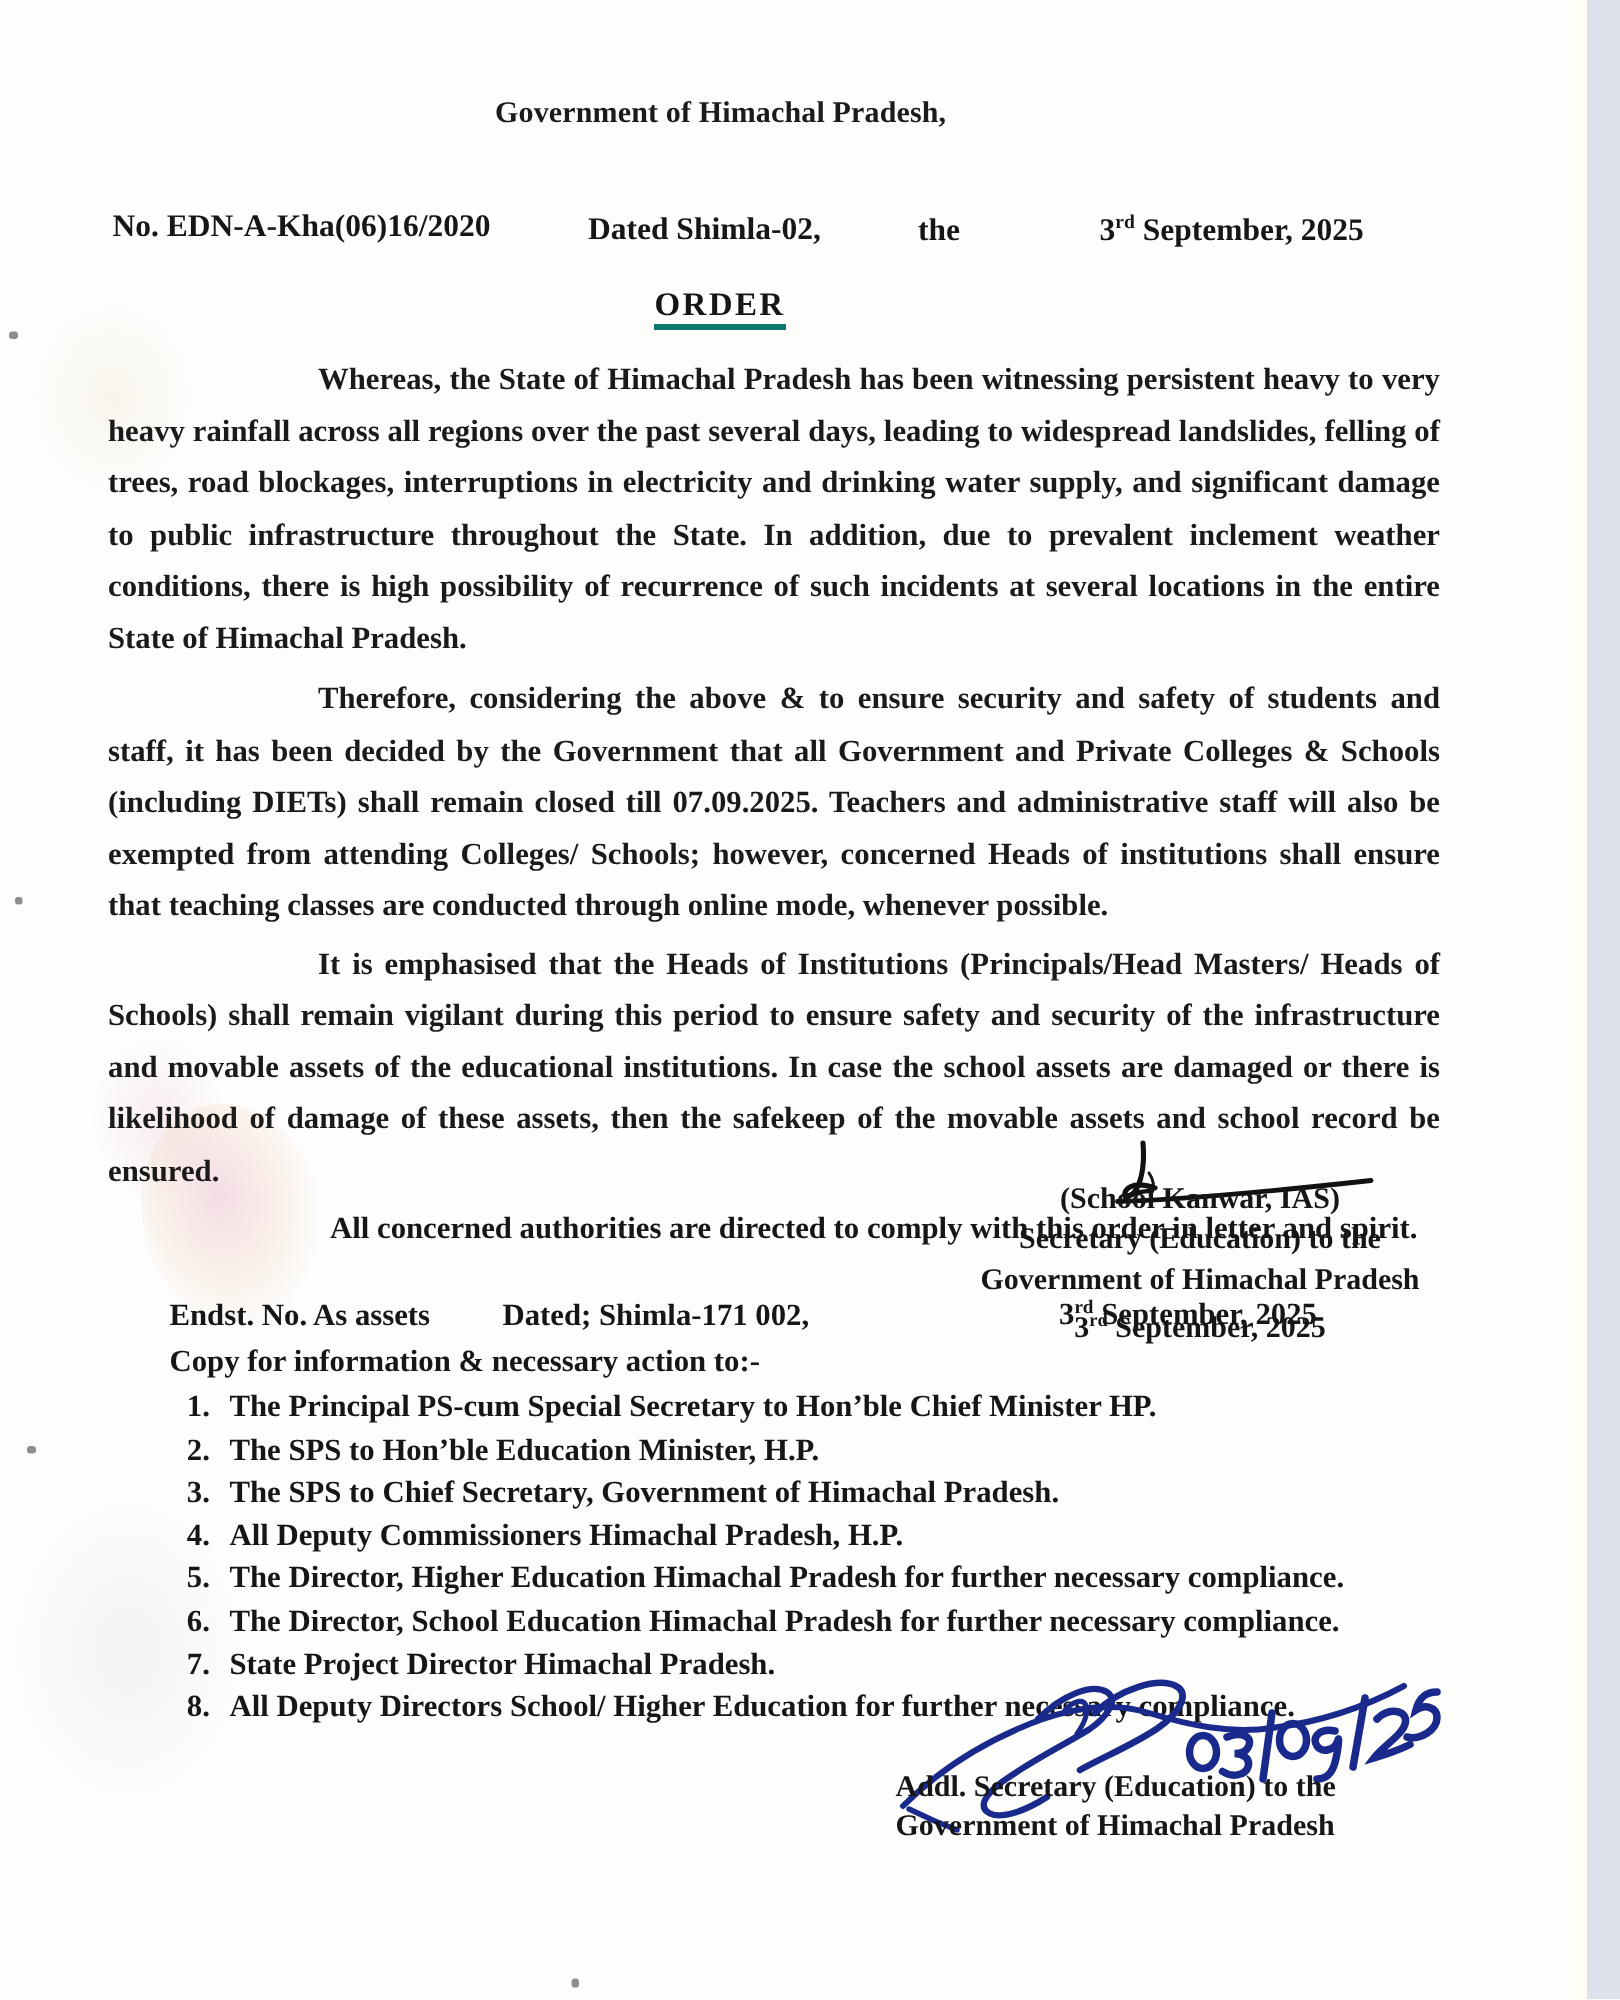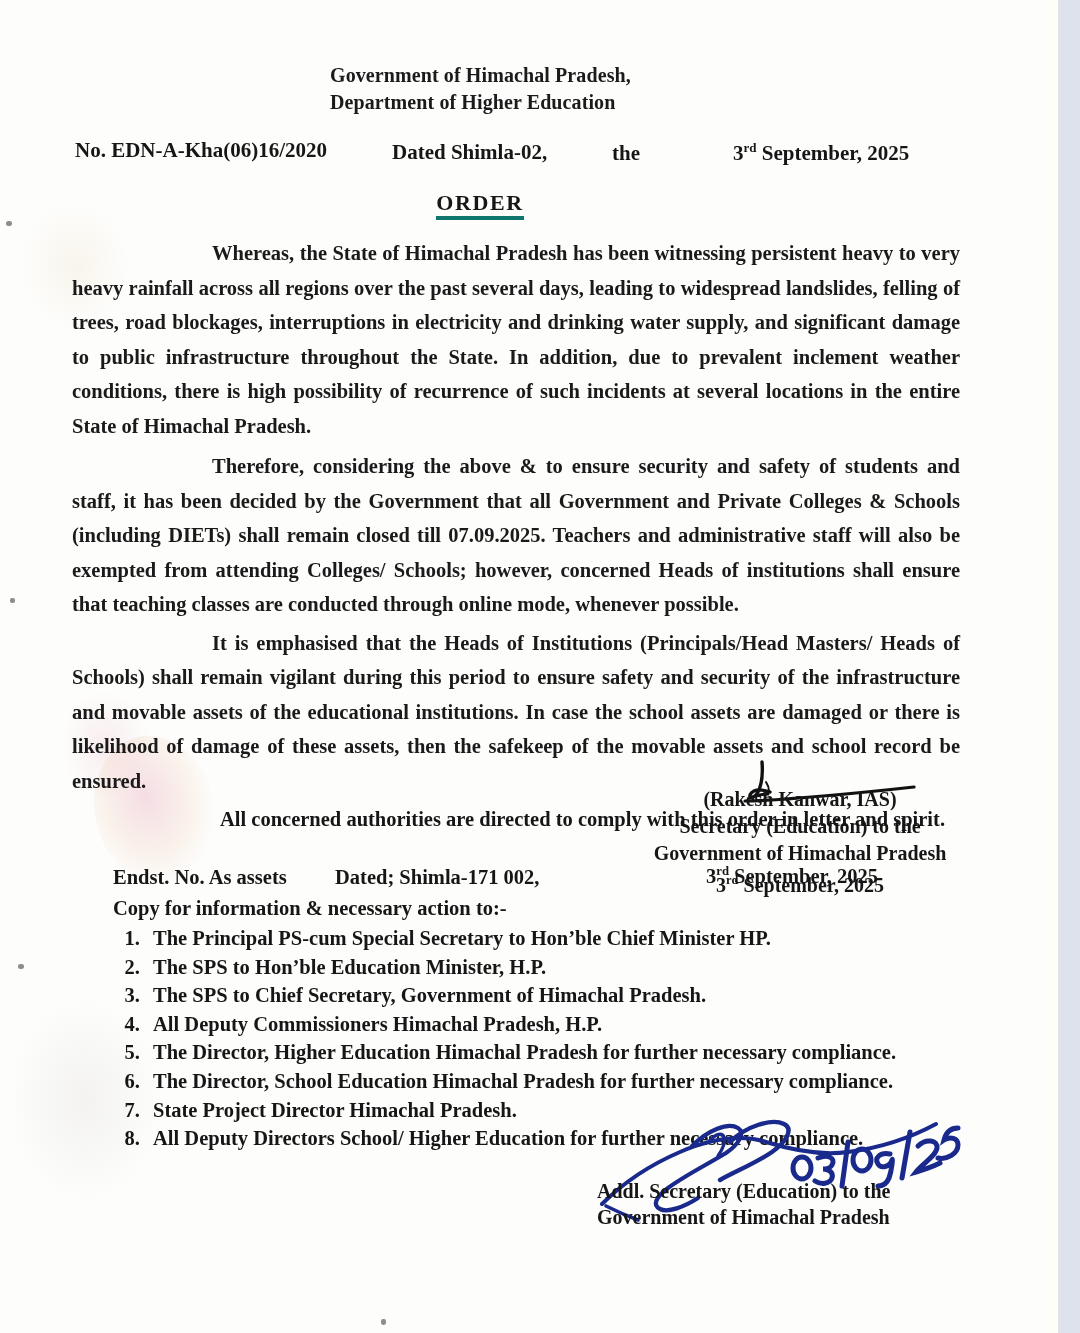--- a/index.html
+++ b/index.html
@@ -234,21 +234,20 @@
   <div class="stain stain-pink2"></div>
   <div class="stain stain-pink"></div>
   <div class="stain stain-grey"></div>
   <div class="speck" style="left:6px;  top:221px; width:6px;  height:5px;"></div>
   <div class="speck" style="left:10px; top:598px; width:5px;  height:5px;"></div>
   <div class="speck" style="left:18px; top:964px; width:6px;  height:5px;"></div>
   <div class="speck" style="left:381px; top:1319px; width:5px; height:6px;"></div>
 
   <div class="letterhead">
     <div>Government of Himachal Pradesh,</div>
-    <div>Department of Higher Education</div>
   </div>
 
   <div class="refline">
     <span class="ref-no">No. EDN-A-Kha(06)16/2020</span>
     <span class="ref-dated">Dated  Shimla-02,</span>
     <span class="ref-the">the</span>
     <span class="ref-date"><span>3</span><sup>rd</sup><span> September, 2025</span></span>
   </div>
 
   <div class="order-title">
@@ -263,21 +262,21 @@
   </div>
 
   <svg class="sig-ink" viewBox="0 0 230 52">
     <path d="M62,2 C63,14 62,24 58,32 C56,36 53,38 51,37 C49,36 50,33 54,31 C58,29 64,30 70,32" stroke="#111" stroke-width="3.4" fill="none" stroke-linecap="round"></path>
     <path d="M50,38 C56,35 62,34 68,34" stroke="#111" stroke-width="3" fill="none" stroke-linecap="round"></path>
     <path d="M45,41 C90,40 150,34 214,27" stroke="#111" stroke-width="3.2" fill="none" stroke-linecap="round"></path>
     <path d="M66,22 C68,25 69,28 69,31" stroke="#111" stroke-width="2" fill="none" stroke-linecap="round"></path>
   </svg>
 
   <div class="sig-block">
-    <div class="sig-name">(Rakesh Kanwar, IAS)</div>
+    <div class="sig-name">(School Kanwar, IAS)</div>
     <div>Secretary (Education) to the</div>
     <div>Government of Himachal Pradesh</div>
     <div><span>3</span><sup>rd</sup><span> September, 2025</span></div>
   </div>
 
   <div class="endst">
     <div class="endst-row">
       <span>Endst. No.  As assets</span>
       <span class="e-dated">Dated; Shimla-171 002,</span>
       <span class="e-date"><span>3</span><sup>rd</sup><span> September, 2025</span></span>

